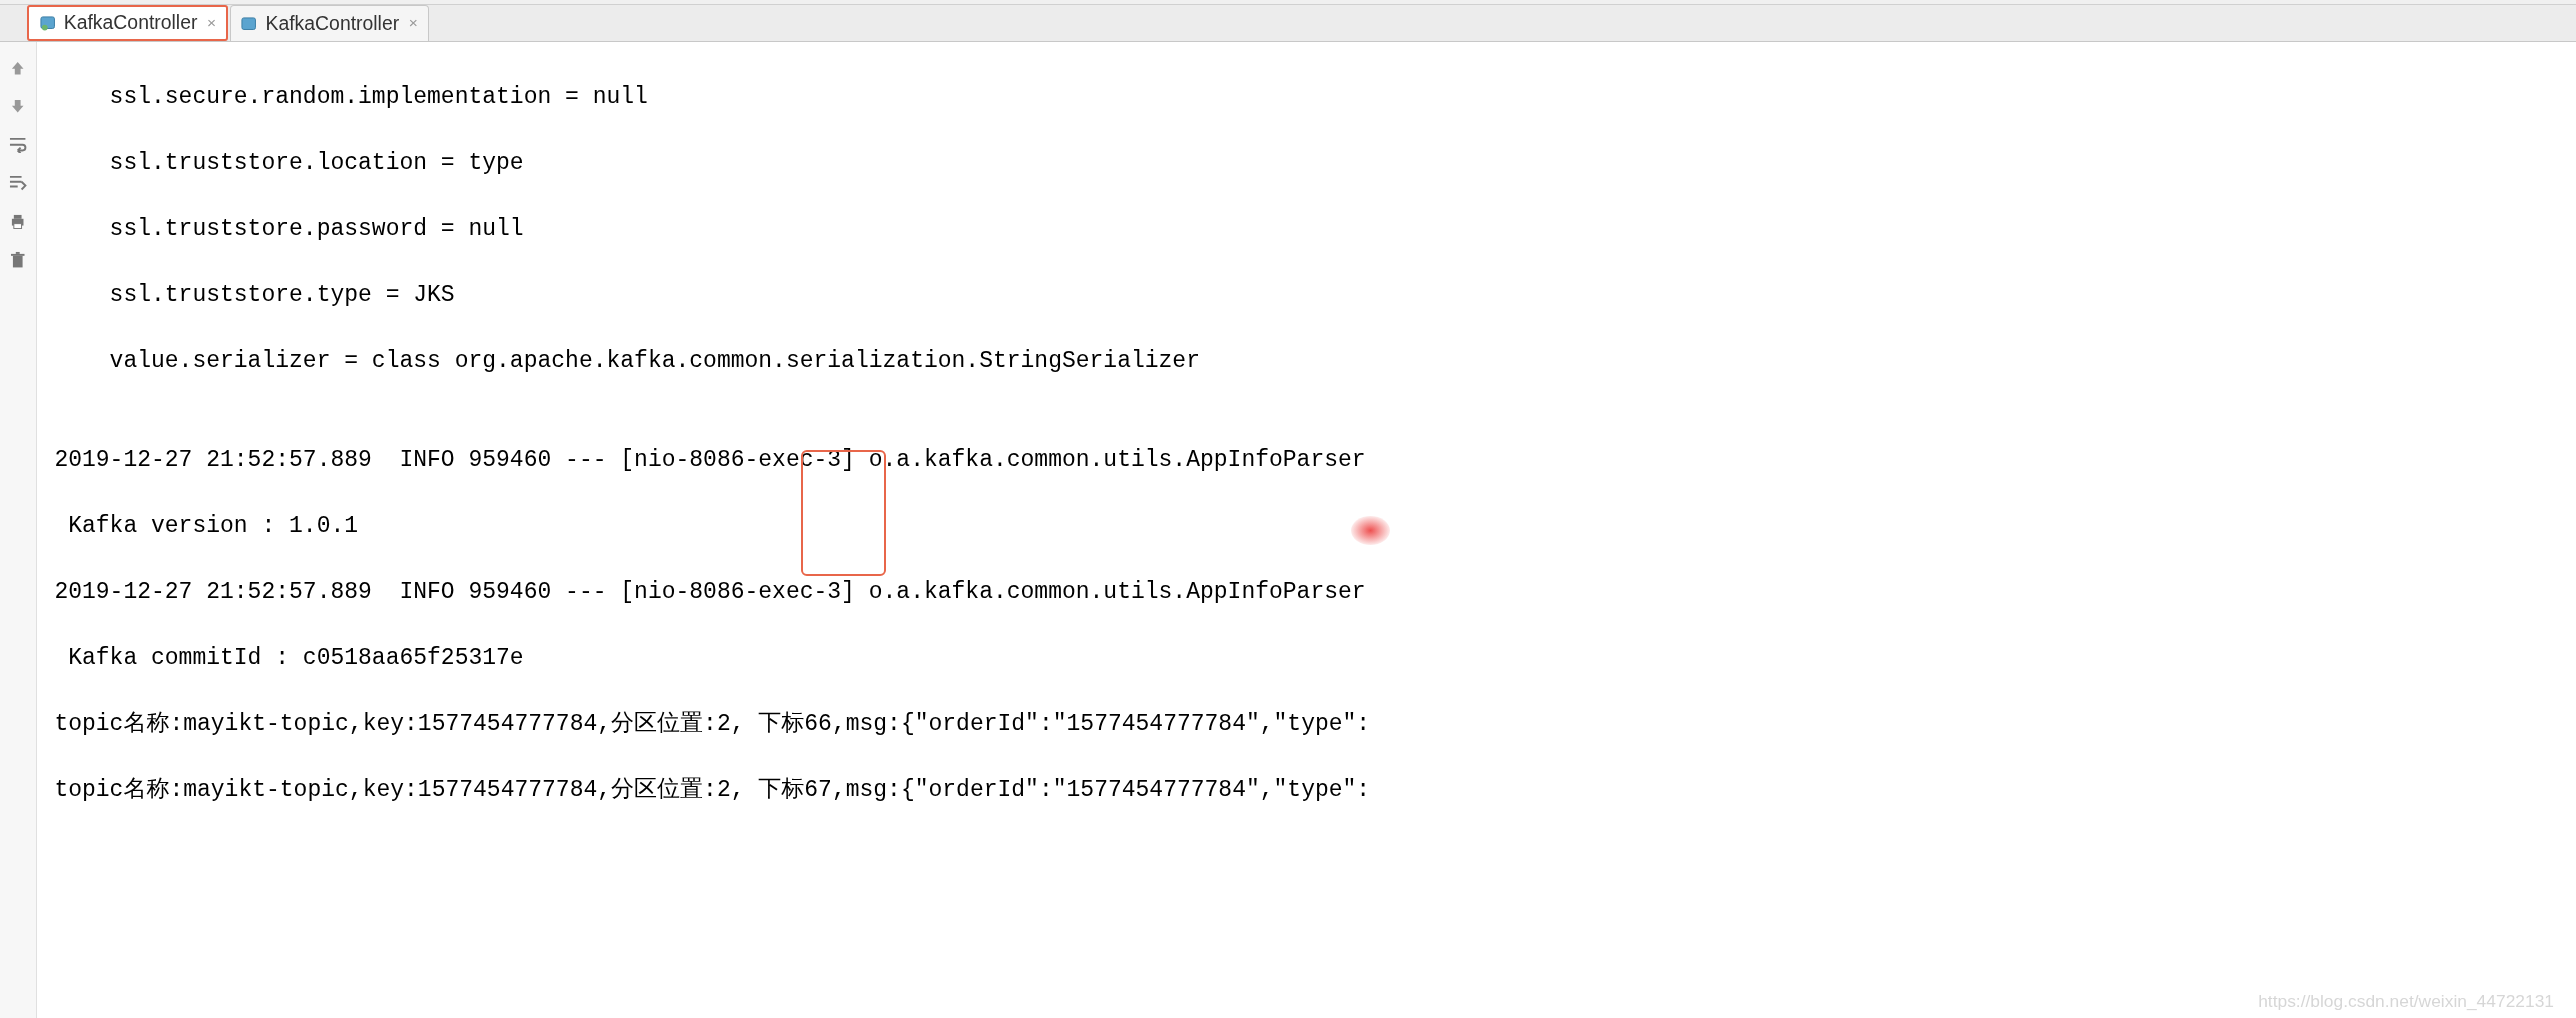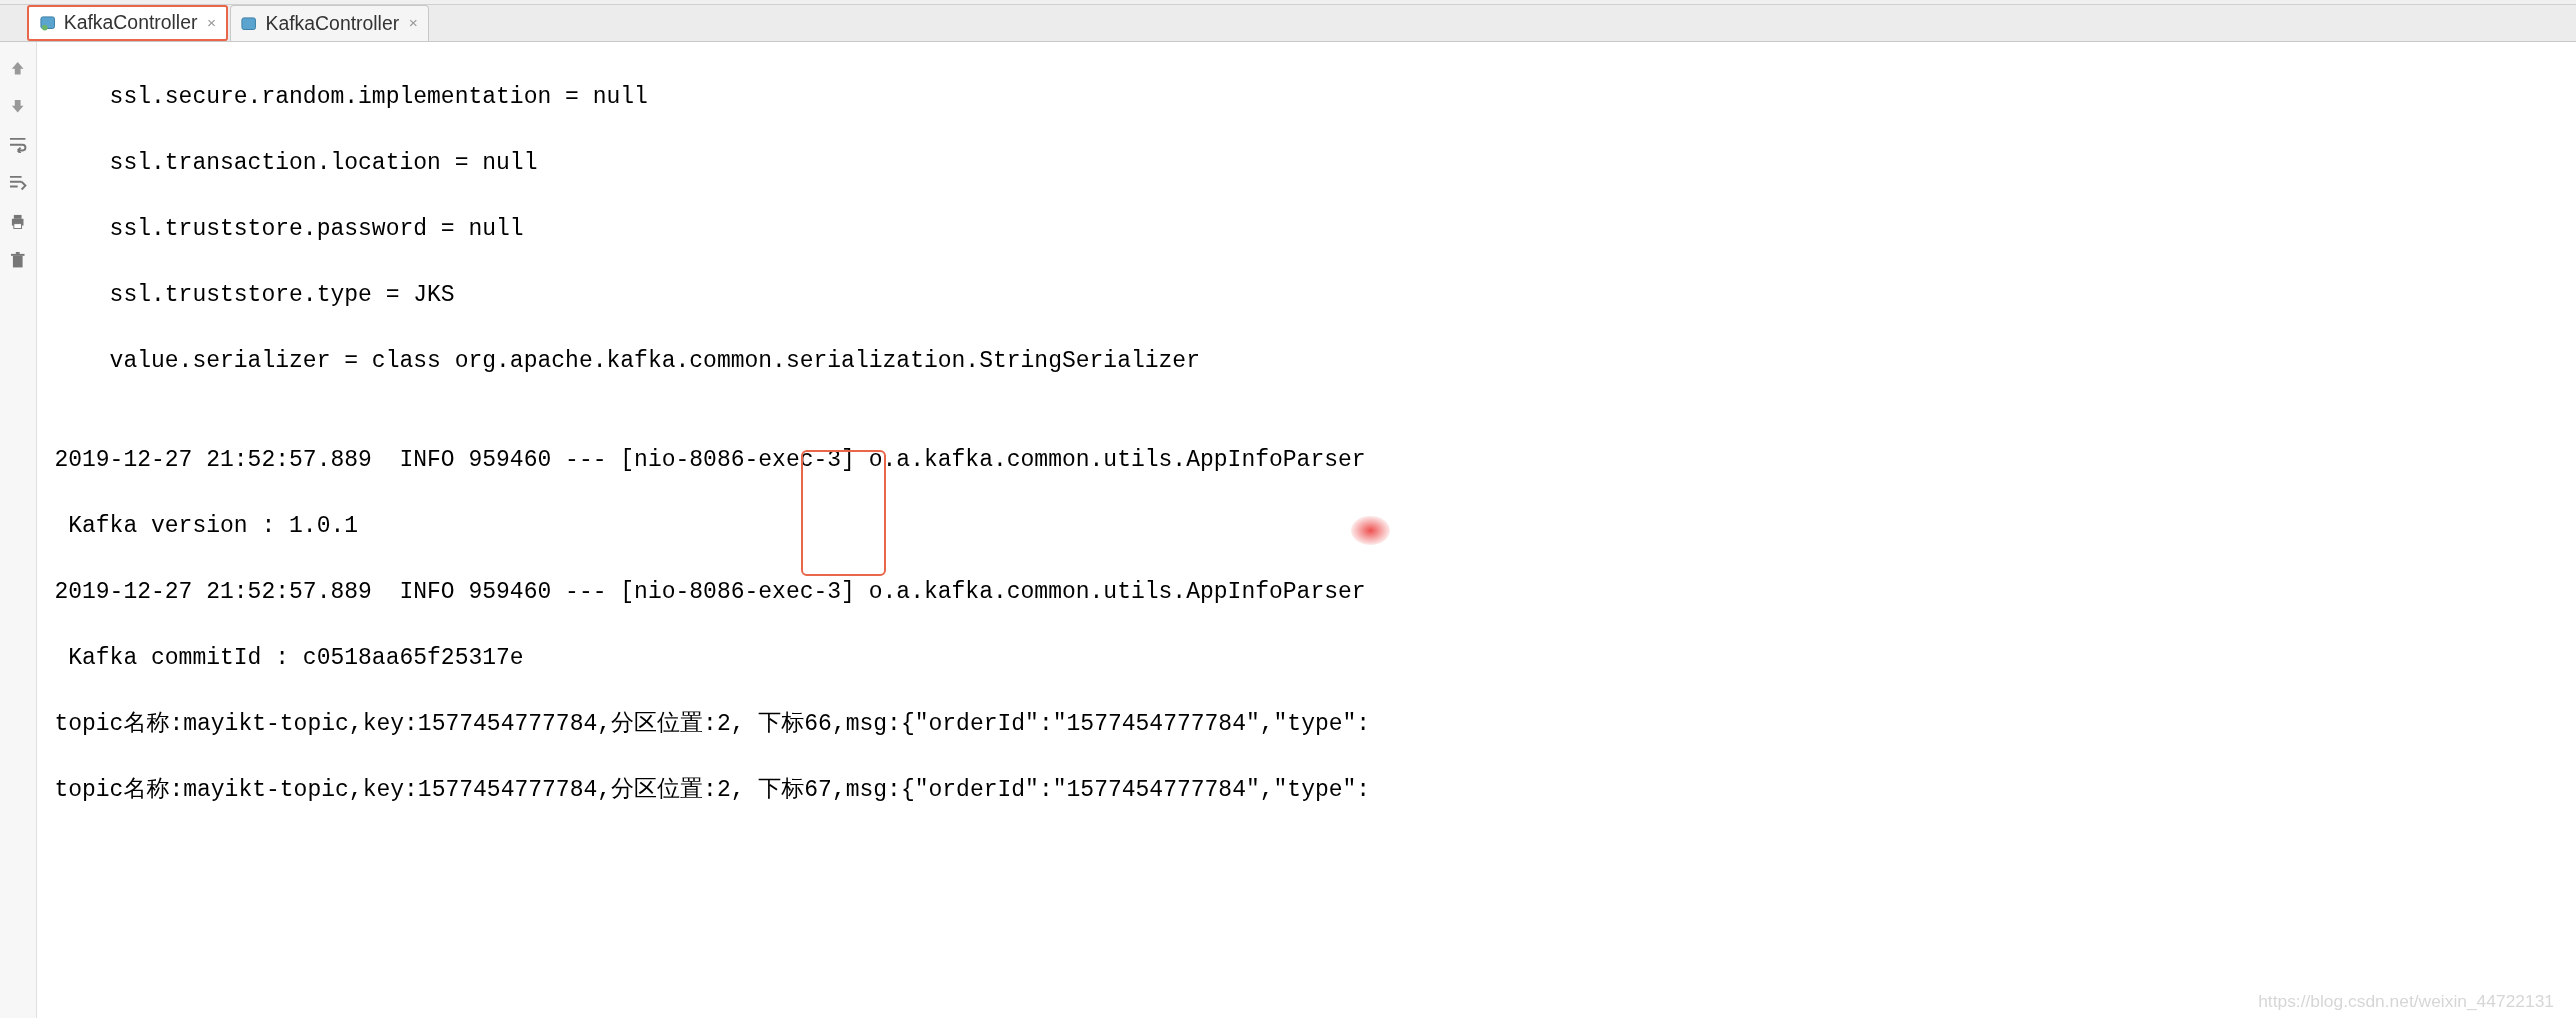--- a/index.html
+++ b/index.html
@@ -190,21 +190,21 @@
       <svg width="15.5" height="17.4" viewBox="0 0 16 18">
           <rect x="3" y="5" width="10" height="12" fill="#777"></rect>
           <rect x="1" y="3" width="14" height="2" fill="#777"></rect>
           <rect x="6" y="1" width="4" height="2" fill="#777"></rect>
         </svg>
     </div>
   </div>
 
   <div class="console">
 <div class="console-line">    ssl.secure.random.implementation = null</div>
-<div class="console-line">    ssl.transaction.location = null</div>
+<div class="console-line">    ssl.truststore.location = type</div>
 <div class="console-line">    ssl.truststore.password = null</div>
 <div class="console-line">    ssl.truststore.type = JKS</div>
 <div class="console-line">    value.serializer = class org.apache.kafka.common.serialization.StringSerializer</div>
 <div class="console-line"></div>
 <div class="console-line">2019-12-27 21:52:57.889  INFO 959460 --- [nio-8086-exec-3] o.a.kafka.common.utils.AppInfoParser    </div>
 <div class="console-line"> Kafka version : 1.0.1</div>
 <div class="console-line">2019-12-27 21:52:57.889  INFO 959460 --- [nio-8086-exec-3] o.a.kafka.common.utils.AppInfoParser    </div>
 <div class="console-line"> Kafka commitId : c0518aa65f25317e</div>
 <div class="console-line">topic名称:mayikt-topic,key:1577454777784,分区位置:2, 下标66,msg:{"orderId":"1577454777784","type":</div>
 <div class="console-line">topic名称:mayikt-topic,key:1577454777784,分区位置:2, 下标67,msg:{"orderId":"1577454777784","type":</div>

